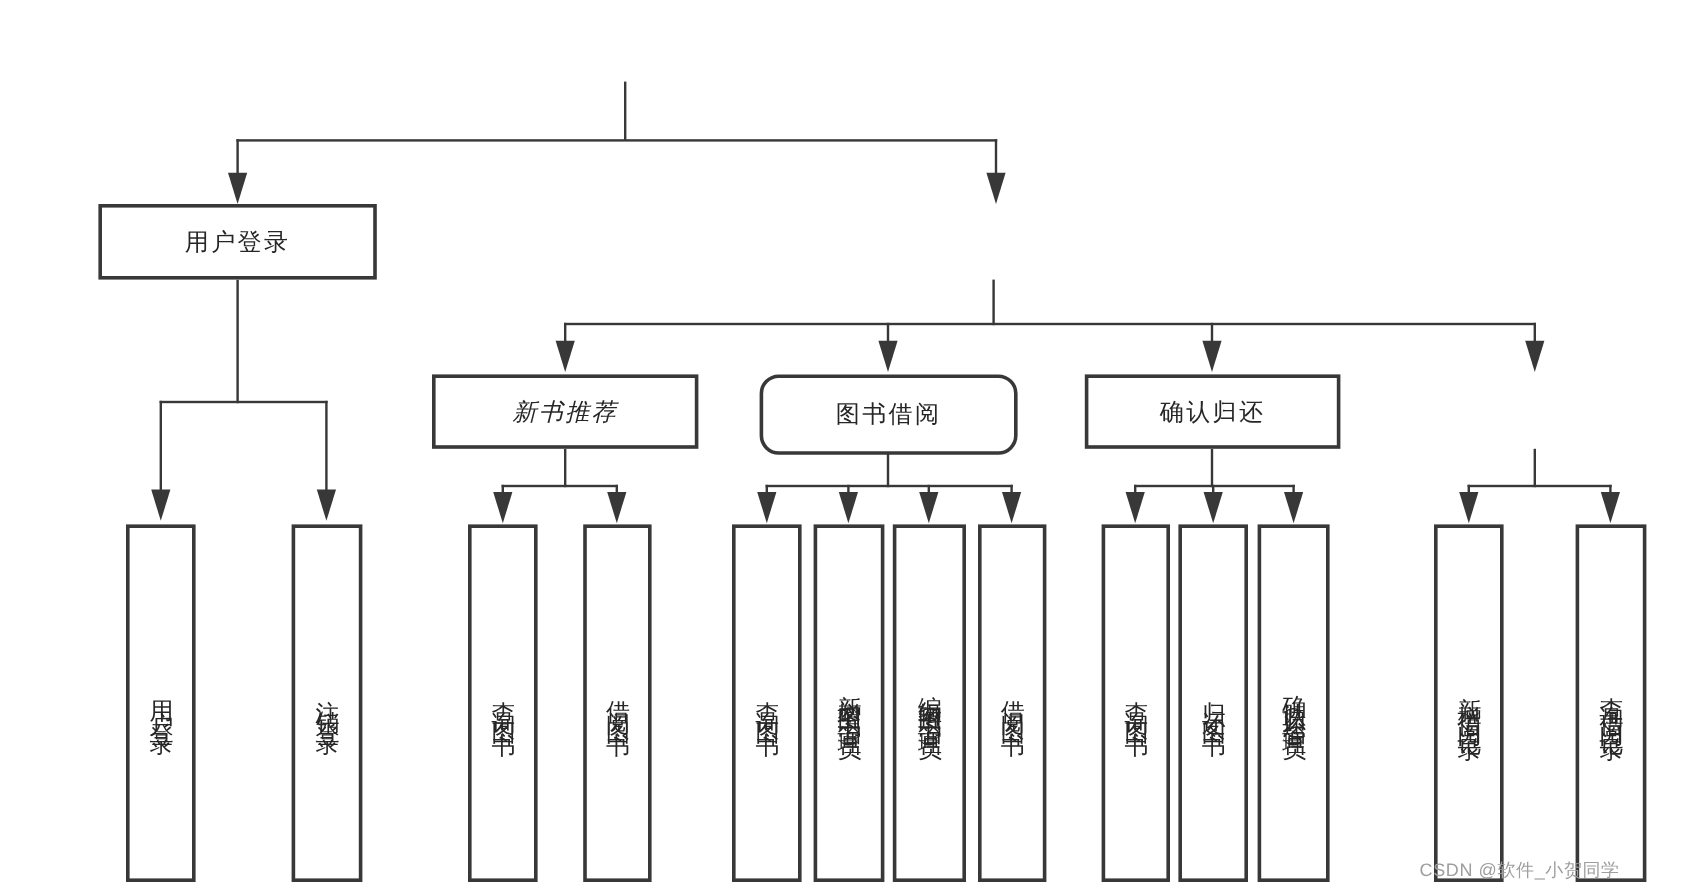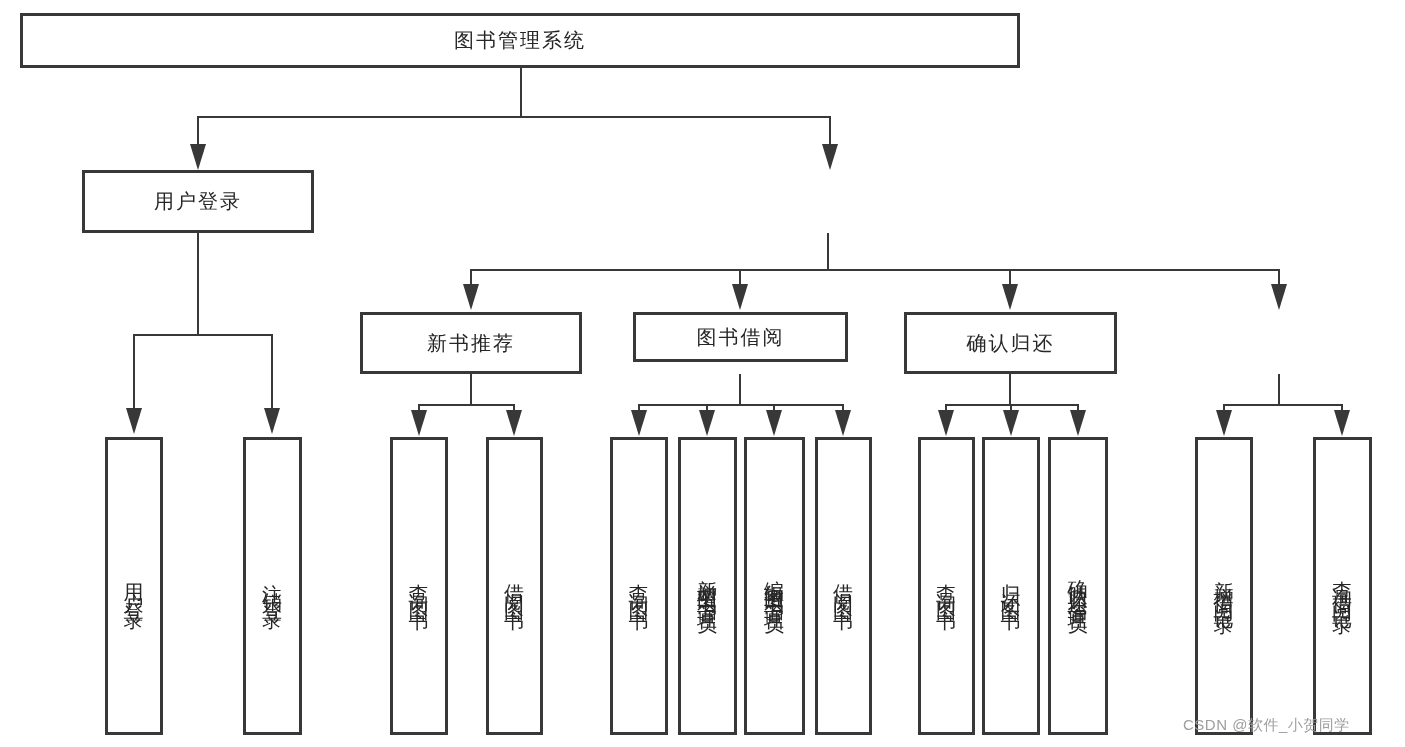--- a/index.html
+++ b/index.html
@@ -31,23 +31,20 @@
   .watermark{
     position:absolute;left:1183px;top:716px;font-size:15px;color:#9e9e9e;
     z-index:5;white-space:nowrap;letter-spacing:0.5px;
   }
 </style>
 </head>
 <body>
 
 <div class="canvas">
 
-  <div class="box" style="left:20px;top:13px;width:1000px;height:55px;">
-    <span class="lbl">图书管理系统</span>
-  </div>
 
   <div class="vline" style="left:520px;top:68px;height:49px;"></div>
   <div class="hline" style="left:197px;top:116px;width:634px;"></div>
   <div class="vline" style="left:197px;top:116px;height:30px;"></div>
   <div class="vline" style="left:829px;top:116px;height:30px;"></div>
   <div class="arrow" style="left:190px;top:144px;"></div>
   <div class="arrow" style="left:822px;top:144px;"></div>
 
   <div class="box" style="left:82px;top:170px;width:232px;height:63px;">
     <span class="lbl">用户登录</span>
@@ -64,24 +61,24 @@
   <div class="hline" style="left:470px;top:269px;width:810px;"></div>
   <div class="vline" style="left:470px;top:269px;height:17px;"></div>
   <div class="vline" style="left:739px;top:269px;height:17px;"></div>
   <div class="vline" style="left:1009px;top:269px;height:17px;"></div>
   <div class="vline" style="left:1278px;top:269px;height:17px;"></div>
   <div class="arrow" style="left:463px;top:284px;"></div>
   <div class="arrow" style="left:732px;top:284px;"></div>
   <div class="arrow" style="left:1002px;top:284px;"></div>
   <div class="arrow" style="left:1271px;top:284px;"></div>
 
-  <div class="box" style="left:360px;top:312px;width:222px;height:62px;">
+  <div class="box" style="left:360px;top:312px;width:222px;height:62px;font-style:italic;">
     <span class="lbl">新书推荐</span>
   </div>
-  <div class="box" style="left:633px;top:312px;width:215px;height:50px;">
+  <div class="box" style="left:633px;top:312px;width:215px;height:67px;border-radius:16px;">
     <span class="lbl">图书借阅</span>
   </div>
   <div class="box" style="left:904px;top:312px;width:213px;height:62px;">
     <span class="lbl">确认归还</span>
   </div>
 
   <div class="vline" style="left:470px;top:374px;height:32px;"></div>
   <div class="hline" style="left:418px;top:404px;width:97px;"></div>
   <div class="vline" style="left:418px;top:404px;height:9px;"></div>
   <div class="vline" style="left:513px;top:404px;height:9px;"></div>

